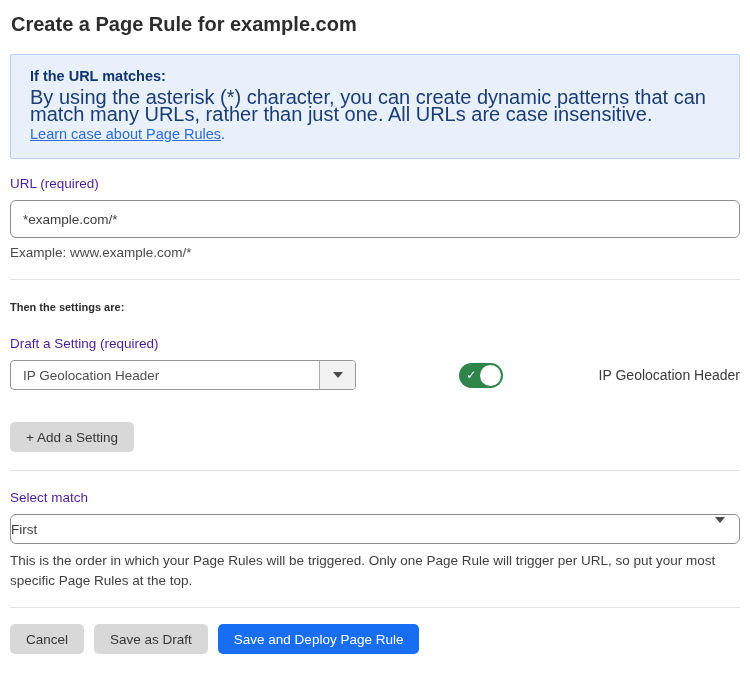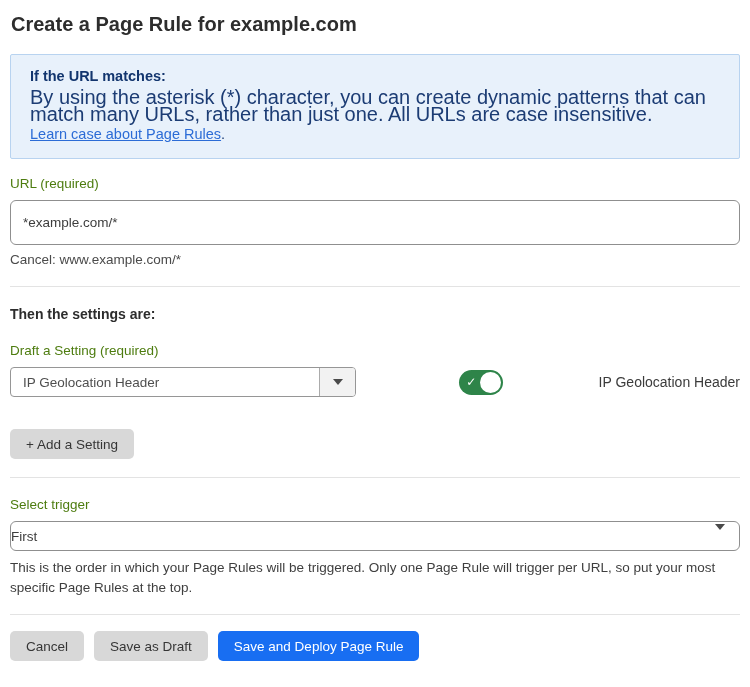--- a/index.html
+++ b/index.html
@@ -32,40 +32,40 @@
   .info-body {
     font-size: 20px; color: #1c3c74; line-height: 17px;
   }
   .info-link-line { font-size: 14.5px; color: #1c3c74; line-height: 23px; }
   .info-link {
     color: #2c6cd6; text-decoration: underline; cursor: pointer;
   }
 
   
   .field-label {
-    font-size: 13.5px; color: #4d7c0f; line-height: 17px; margin-bottom: 8px;
+    font-size: 13.5px; color: #4c1d95; line-height: 17px; margin-bottom: 8px;
   }
   .text-input {
-    width: 100%; height: 45px;
+    width: 100%; height: 38px;
     border: 1px solid #8f8f8f; border-radius: 6px;
     padding: 0 12px; font-size: 13.5px; color: #3d3d3d;
     font-family: "Liberation Sans", "DejaVu Sans", sans-serif;
     background: #ffffff; outline: none;
   }
   .field-helper {
     font-size: 13.5px; color: #4a4a4a; line-height: 17px; margin-top: 6px;
   }
 
   hr.divider {
     border: 0; border-top: 1px solid #e3e3e3; margin: 18px 0;
   }
   hr.divider.tight { margin: 16px 0; }
 
   .section-heading {
-    font-size: 14px; font-weight: bold; color: #2c2c2c;
+    font-size: 11px; font-weight: bold; color: #2c2c2c;
     line-height: 19px; margin: 12px 0 18px;
   }
 
   
   .setting-row { display: flex; align-items: center; justify-content: space-between; }
   .fake-select {
     display: flex; align-items: stretch;
     width: 346px; height: 30px;
     border: 1px solid #969696; border-radius: 4px;
     background: #ffffff; cursor: pointer; overflow: hidden;
@@ -142,21 +142,21 @@
   <h1 class="page-title">Create a Page Rule for example.com</h1>
 
   <div class="info-box">
     <div class="info-heading">If the URL matches:</div>
     <div class="info-body">By using the asterisk (*) character, you can create dynamic patterns that can match many URLs, rather than just one. All URLs are case insensitive.</div>
     <div class="info-link-line"><span class="info-link">Learn case about Page Rules</span><span>.</span></div>
   </div>
 
   <div class="field-label">URL (required)</div>
   <input type="text" class="text-input" value="*example.com/*" style="">
-  <div class="field-helper">Cancel: www.example.com/*</div>
+  <div class="field-helper">Example: www.example.com/*</div>
 
   <hr class="divider">
 
   <div class="section-heading">Then the settings are:</div>
 
   <div class="field-label">Draft a Setting (required)</div>
 
   <div class="setting-row">
     <div class="fake-select">
       <div class="value">IP Geolocation Header</div>
@@ -170,21 +170,21 @@
       <span class="knob"></span>
     </div>
     <div class="toggle-label">IP Geolocation Header</div>
   </div>
 
   <button class="btn btn-gray add-setting">+ Add a Setting</button>
 
   <hr class="divider">
 
 
-  <div class="field-label">Select trigger</div>
+  <div class="field-label">Select match</div>
 
   <div class="order-select">
     <span>First</span>
     <span class="caret"><span class="tri-down"></span></span>
   </div>
 
   <div class="order-helper">This is the order in which your Page Rules will be triggered. Only one Page Rule will trigger per URL, so put your most specific Page Rules at the top.</div>
 
   <hr class="divider tight">
 

